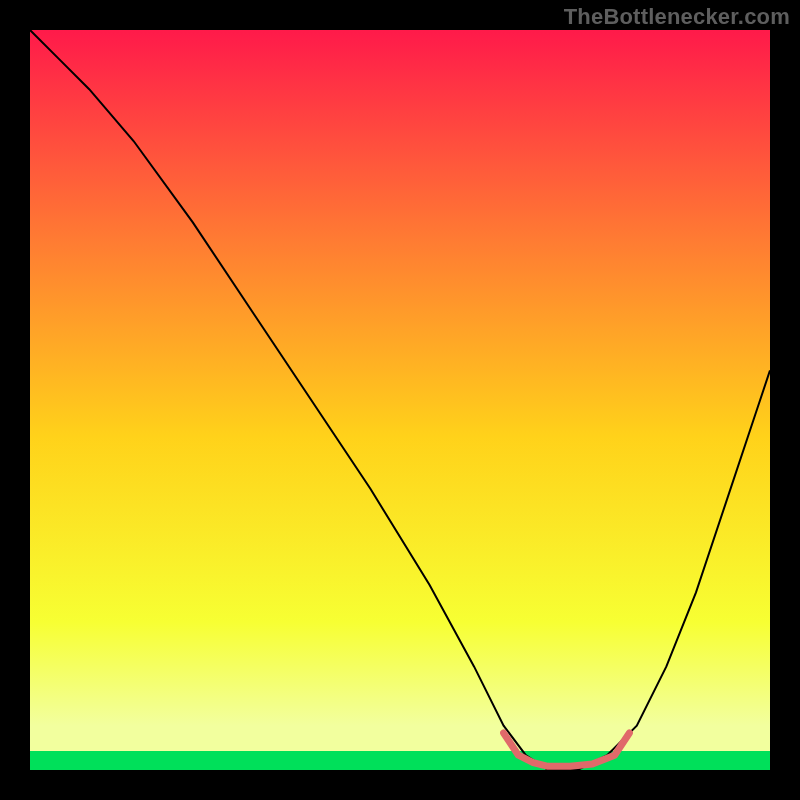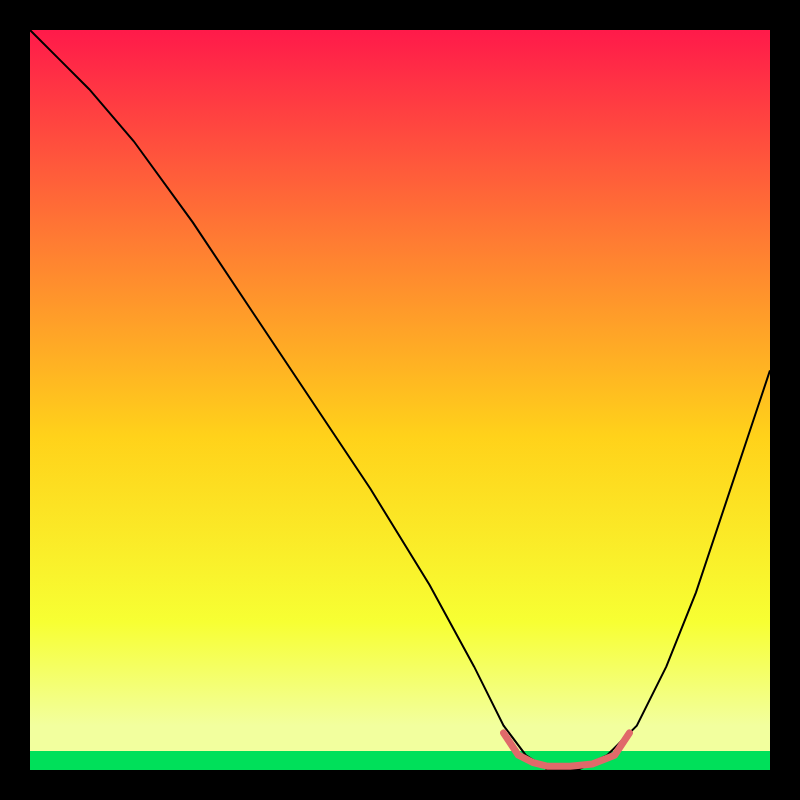--- a/index.html
+++ b/index.html
@@ -36,20 +36,21 @@
   .plot svg {
     display: block;
     width: 740px;
     height: 740px;
   }
 </style>
 </head>
 <body>
 
 <div class="container">
+  <div class="watermark">TheBottlenecker.com</div>
 
   <div class="plot">
     <svg id="plot-svg" viewBox="0 0 740 740" preserveAspectRatio="none">
       <defs>
         <linearGradient id="bg-grad" x1="0" y1="0" x2="0" y2="1">
           <stop id="g0" offset="0%" stop-color="#ff1a4a"></stop>
           <stop id="g1" offset="28%" stop-color="#ff7a33"></stop>
           <stop id="g2" offset="55%" stop-color="#ffd21a"></stop>
           <stop id="g3" offset="80%" stop-color="#f7ff33"></stop>
           <stop id="g4" offset="94%" stop-color="#f2ff9e"></stop>

